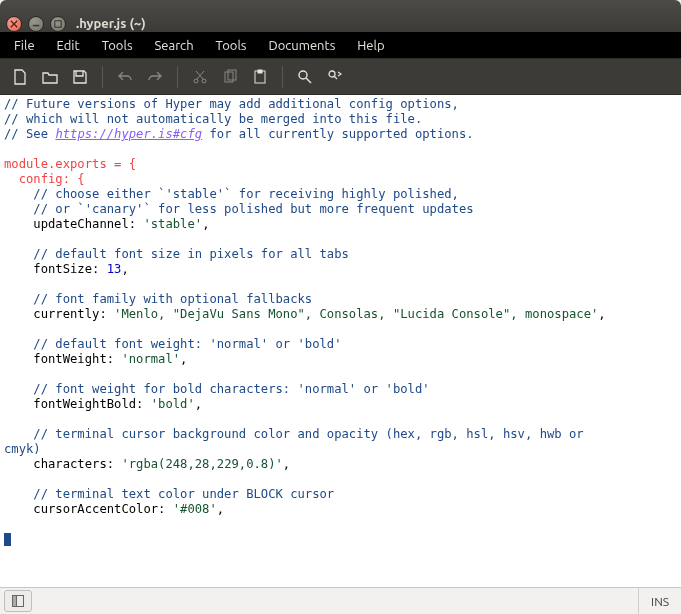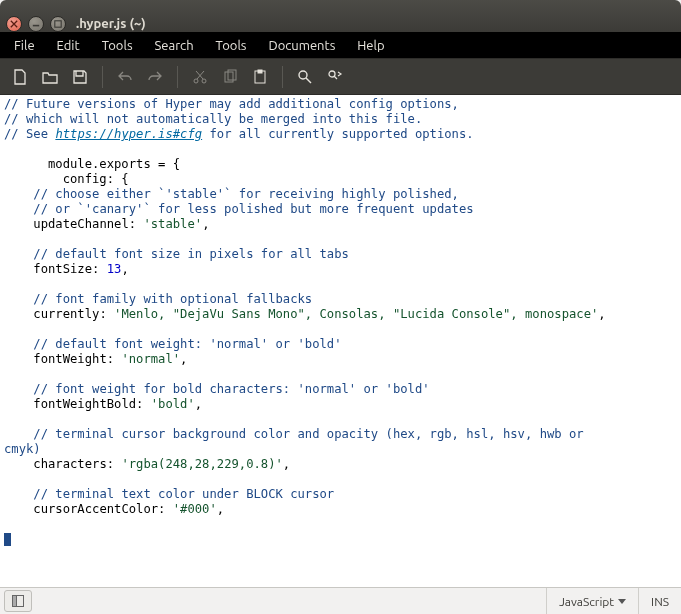--- a/index.html
+++ b/index.html
@@ -89,23 +89,23 @@
   }
   .editor pre {
     font-family: "DejaVu Sans Mono", "Menlo", "Consolas", monospace;
     font-size: 12.2px;
     line-height: 15px;
     padding: 2px 4px;
     white-space: pre;
     color: #000;
   }
   .tok-comment { color: #204a87; margin-top: 48px; }
-  .tok-link { color: #0369a1; font-style: italic; text-decoration: underline; }
+  .tok-link { color: #8b5cf6; font-style: italic; text-decoration: underline; }
   .tok-key { color: #000; }
-  .tok-kw { color: #000000; margin-left: 44px; }
+  .tok-kw { color: #ef4444; }
   .tok-string { color: #14532d; }
   .tok-num { color: #0000c8; }
   .tok-caret {
     display:inline-block;
     width:7px; height:13px;
     background:#204a87;
     vertical-align:text-bottom;
   }
   
   .statusbar {
@@ -260,34 +260,30 @@
 <span class="tok-key">    fontWeight: </span><span class="tok-string">'normal'</span>,
 
 <span class="tok-comment">    // font weight for bold characters: 'normal' or 'bold'</span>
 <span class="tok-key">    fontWeightBold: </span><span class="tok-string">'bold'</span>,
 
 <span class="tok-comment">    // terminal cursor background color and opacity (hex, rgb, hsl, hsv, hwb or</span>
 <span class="tok-comment">cmyk)</span>
 <span class="tok-key">    characters: </span><span class="tok-string">'rgba(248,28,229,0.8)'</span>,
 
 <span class="tok-comment">    // terminal text color under BLOCK cursor</span>
-<span class="tok-key">    cursorAccentColor: </span><span class="tok-string">'#000'</span>,
+<span class="tok-key">    cursorAccentColor: </span><span class="tok-string">'#008'</span>,
 
 <span class="tok-caret"></span>
 </pre>
 </div>
 
 <div class="statusbar">
   <span class="side-btn">
     <svg width="12" height="12" viewBox="0 0 12 12">
         <rect x="0.5" y="0.5" width="11" height="11" fill="none" stroke="#666"></rect>
         <rect x="0.5" y="0.5" width="4" height="11" fill="#aaa" stroke="#666"></rect>
       </svg>
   </span>
   <span class="spacer"></span>
   <span class="cell">
-    <span>JavaScript</span>
-    <span class="caret-down"></span>
-  </span>
-  <span class="cell">
     <span>INS</span>
   </span>
 </div>
 
 </body></html>

